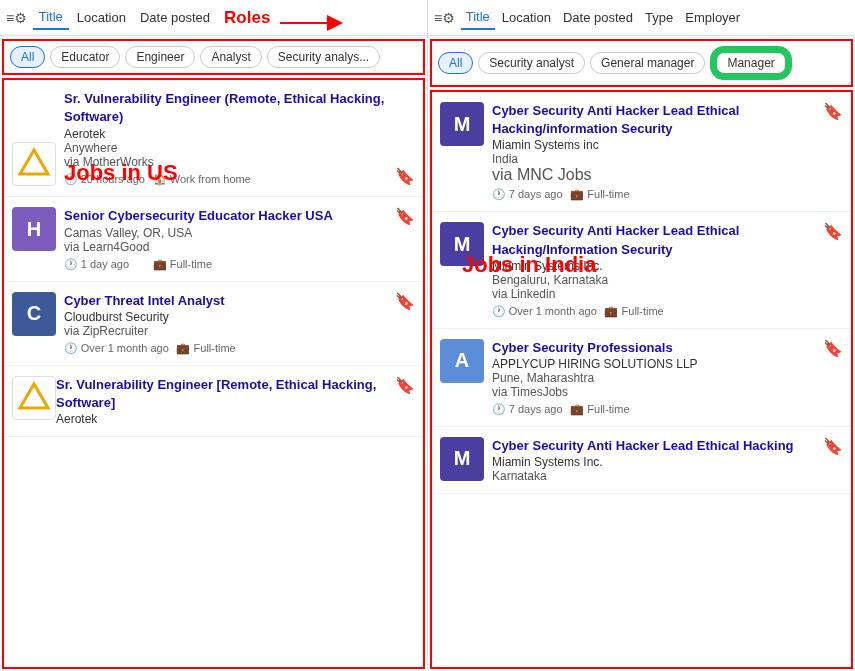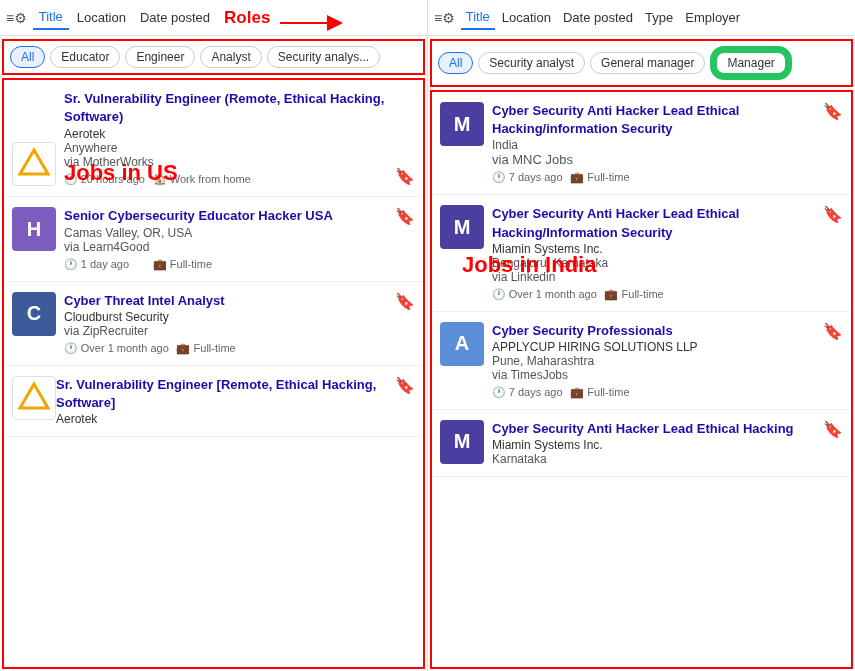--- a/index.html
+++ b/index.html
@@ -120,22 +120,23 @@
     </div>
 
     <div style="border:2px solid red; margin:0 2px 2px 2px; flex:1; overflow-y:auto; position:relative;">
 
       <div style="position:absolute; top:160px; left:30px; font-size:22px; font-weight:bold; color:red; pointer-events:none; z-index:10;">Jobs in India</div>
 
       <div style="display:flex; align-items:flex-start; padding:10px 8px; border-bottom:1px solid #f0f0f0; gap:8px; position:relative; cursor:pointer;">
         <div style="width:44px; height:44px; border-radius:4px; display:flex; align-items:center; justify-content:center; flex-shrink:0; background:#4a3fa0; font-weight:bold; font-size:20px; color:#fff;">M</div>
         <div style="flex:1;">
           <div style="font-size:13px; font-weight:600; color:#1a0dab; line-height:1.4;">Cyber Security Anti Hacker Lead Ethical Hacking/information Security</div>
+          <div style="font-size:12px; color:#333;">Miamin Systems inc</div>
           <div style="font-size:12px; color:#555;">India</div>
-          <div style="font-size:13px; color:#555;">via MNC Jobs</div>
+          <div style="font-size:16px; color:#555;">via MNC Jobs</div>
           <div style="display:flex; align-items:center; gap:8px; margin-top:4px; font-size:11px; color:#666;">
             <span>🕐 7 days ago</span>
             <span>💼 Full-time</span>
           </div>
         </div>
         <span style="font-size:16px; color:#666; cursor:pointer; flex-shrink:0;">🔖</span>
       </div>
 
       <div style="display:flex; align-items:flex-start; padding:10px 8px; border-bottom:1px solid #f0f0f0; gap:8px; position:relative; cursor:pointer;">
         <div style="width:44px; height:44px; border-radius:4px; display:flex; align-items:center; justify-content:center; flex-shrink:0; background:#4a3fa0; font-weight:bold; font-size:20px; color:#fff;">M</div>

